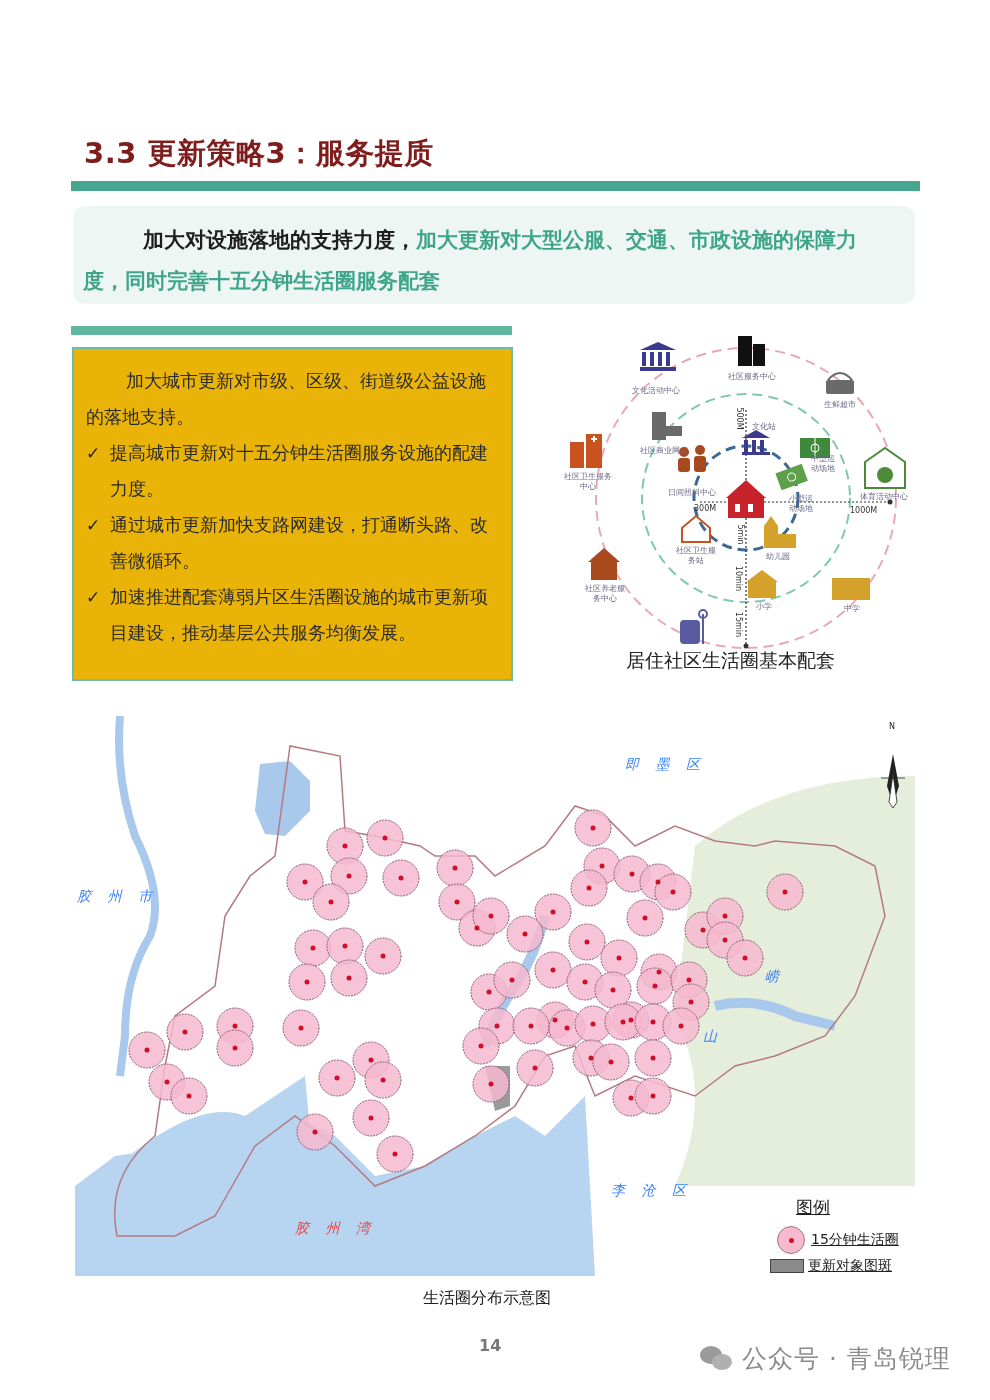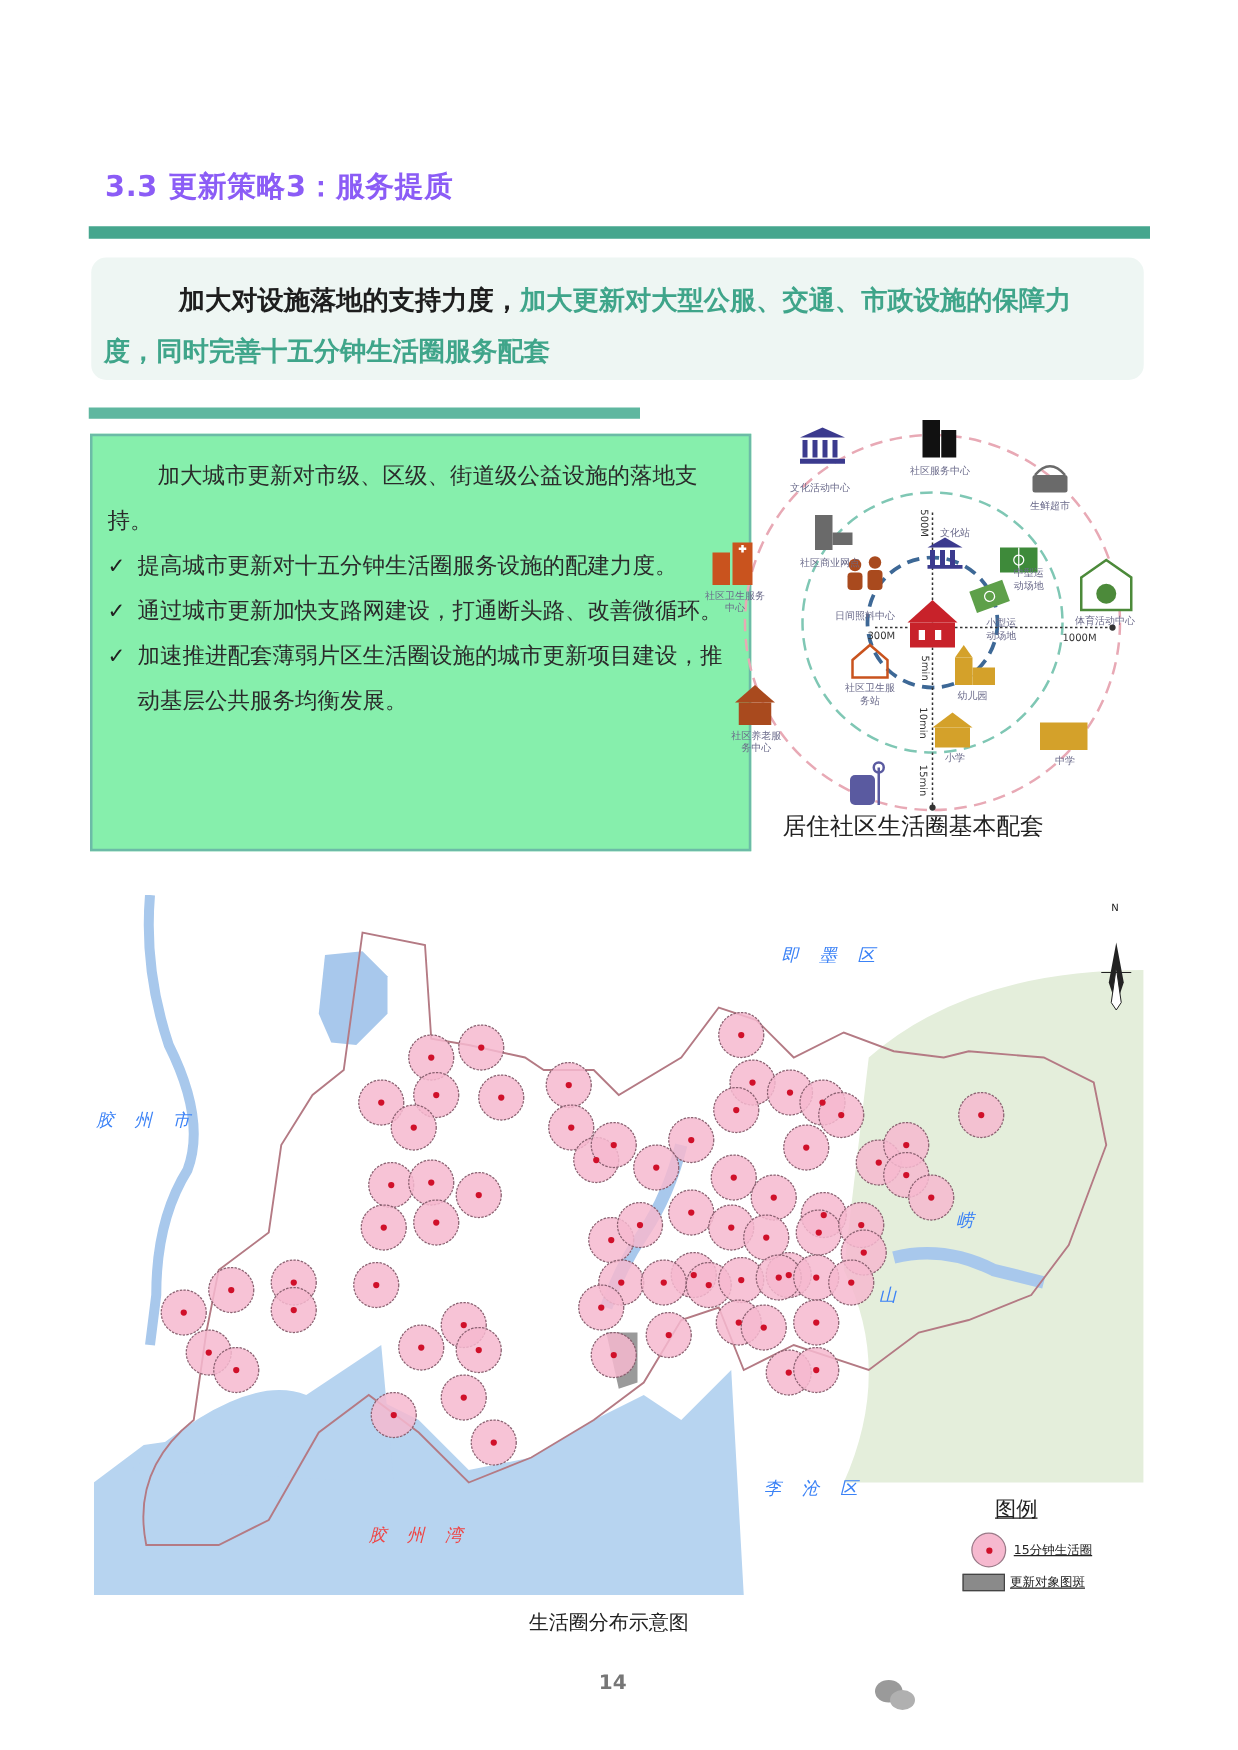--- a/index.html
+++ b/index.html
@@ -1,45 +1,45 @@
 <!DOCTYPE html>
 <html><head>
 <meta charset="utf-8">
 <style>
   * { box-sizing: border-box; margin: 0; padding: 0; }
   html, body { width: 990px; height: 1400px; background: #ffffff; overflow: hidden; }
   body { position: relative; font-family: "DejaVu Sans", "Liberation Sans", sans-serif; color: #222; }
 
-  .title { position: absolute; left: 84px; top: 134px; font-size: 23px; font-weight: bold; color: #8b5cf6; letter-spacing: 0.5px; }
+  .title { position: absolute; left: 84px; top: 134px; font-size: 29px; font-weight: bold; color: #7f1d1d; letter-spacing: 0.5px; }
   .title-rule { position: absolute; left: 71px; top: 181px; width: 849px; height: 10px; background: #46a68e; }
 
   .lead-box { position: absolute; left: 73px; top: 206px; width: 842px; height: 98px; background: #eef6f3; border-radius: 12px; padding: 14px 25px 0 10px; }
   .lead-box p { font-size: 21px; font-weight: bold; line-height: 41px; text-indent: 60px; }
   .lead-box .dark { color: #1e1e1e; }
   .lead-box .green { color: #3fa58a; }
 
   .side-rule { position: absolute; left: 71px; top: 326px; width: 441px; height: 9px; background: #5fb7a0; }
-  .text-box { position: absolute; left: 72px; top: 347px; width: 529px; height: 334px; border: 2px solid #6cbba7; background: #86efac; padding: 14px 12px 0 12px; }
+  .text-box { position: absolute; left: 72px; top: 347px; width: 441px; height: 334px; border: 2px solid #6cbba7; background: #eab308; padding: 14px 12px 0 12px; }
   .text-box .para { font-size: 18px; line-height: 36px; color: #2b2b2b; text-indent: 40px; }
   .text-box .bullet { position: relative; font-size: 18px; line-height: 36px; color: #2b2b2b; padding-left: 24px; }
   .text-box .check { position: absolute; left: 0; top: 0; font-size: 17px; color: #222; }
 
   .diagram { position: absolute; left: 560px; top: 330px; width: 370px; height: 350px; }
   .diagram svg { position: absolute; left: 0; top: 0; }
   .diagram .cap { position: absolute; left: 66px; top: 318px; font-size: 19px; color: #222; }
   .dlabel { position: absolute; font-size: 8px; color: #6a6a8a; line-height: 10px; text-align: center; white-space: nowrap; }
   .dist { position: absolute; font-size: 8px; color: #333; }
 
   .map { position: absolute; left: 75px; top: 716px; width: 840px; height: 560px; overflow: hidden; background: #ffffff; }
   .map svg { position: absolute; left: 0; top: 0; }
   .map-label { position: absolute; font-size: 14px; font-style: italic; color: #3b82f6; letter-spacing: 6px; }
   .map-label.water { color: #ef4444; }
   .legend { position: absolute; left: 695px; top: 480px; width: 145px; text-decoration: underline; }
   .legend .lg-title { font-size: 17px; color: #222; margin-left: 26px; margin-bottom: 10px; }
-  .legend .row { display: flex; align-items: center; height: 22px; font-size: 10px; color: #222; }
+  .legend .row { display: flex; align-items: center; height: 22px; font-size: 14px; color: #222; }
   .legend .lg-circle { width: 28px; height: 28px; border-radius: 50%; background: #f6b9cf; border: 1px solid #9a7a88; display: flex; align-items: center; justify-content: center; margin-right: 6px; margin-left: 7px; }
   .legend .lg-circle span { width: 5px; height: 5px; border-radius: 50%; background: #d0102a; display: block; }
   .legend .lg-rect { width: 34px; height: 14px; background: #8a8a8a; border: 1px solid #444; margin-right: 4px; }
 
   .map-caption { position: absolute; left: 423px; top: 1288px; font-size: 16px; color: #222; }
   .page-num { position: absolute; left: 479px; top: 1336px; font-size: 16px; font-weight: bold; color: #777; }
   .watermark { position: absolute; left: 700px; top: 1342px; display: flex; align-items: center; font-size: 25px; color: #8d8d8d; letter-spacing: 1px; }
   .watermark .wx { width: 34px; height: 30px; position: relative; margin-right: 8px; }
   .watermark .wx i { position: absolute; border-radius: 50%; background: #9a9a9a; }
 </style>
@@ -397,13 +397,14 @@
   </div>
 </div>
 
 <div class="map-caption">生活圈分布示意图</div>
 <div class="page-num">14</div>
 <div class="watermark">
   <div class="wx">
     <i style="left:0;top:2px;width:22px;height:18px"></i>
     <i style="left:12px;top:10px;width:20px;height:16px;background:#b0b0b0"></i>
   </div>
+  <span>公众号 · 青岛锐理</span>
 </div>
 
 </body></html>

